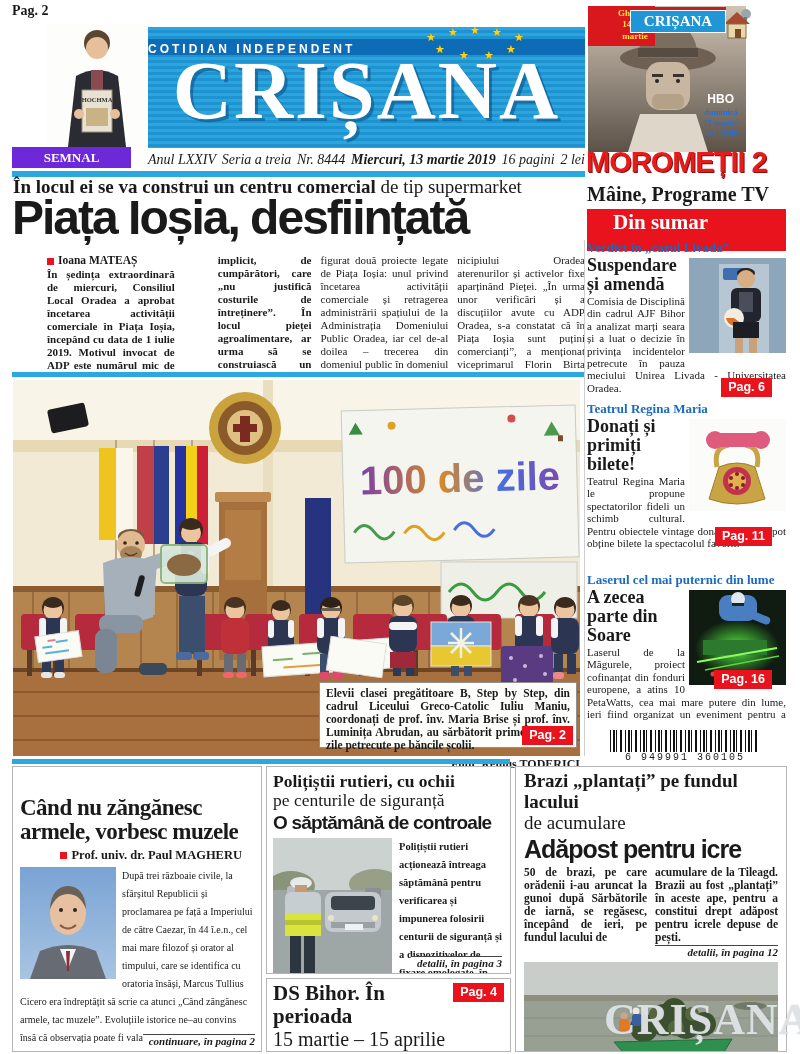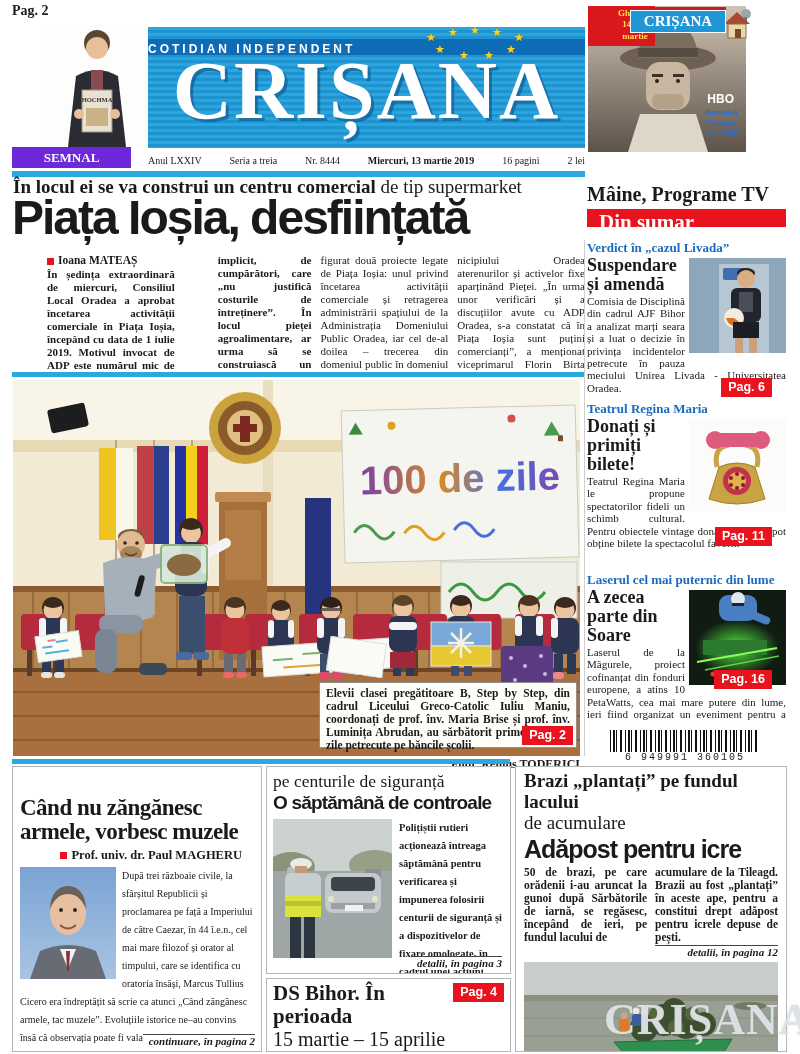--- a/index.html
+++ b/index.html
@@ -21,40 +21,40 @@
   #masthead{left:148px;top:27px;width:437px;height:121px;
             background:repeating-linear-gradient(180deg,#2ba5de 0 3px,#1f93d0 3px 6px);overflow:hidden;}
   #mh-tagline{position:absolute;left:0;top:0;width:100%;height:16px;background:#0d6cb5;color:#fff;
               font-family:"Liberation Sans",sans-serif;font-weight:bold;font-size:12px;
               letter-spacing:3px;text-align:left;line-height:20px;margin-top:12px;}
   #mh-title{position:absolute;left:0;top:18px;width:100%;text-align:center;color:#fff;
             font-weight:bold;font-size:82px;line-height:1.12;letter-spacing:2px;
             text-shadow:3px 3px 0 rgba(9,78,128,.55);}
   .star{position:absolute;color:#f5d31e;font-size:11px;text-shadow:0 0 1px #a07000;z-index:3;}
   #infobar{left:148px;top:150px;width:437px;height:20px;display:flex;justify-content:space-between;
-           align-items:center;font-size:10px;}
+           align-items:center;font-size:14px;font-style:italic;}
   #infobar .b{font-weight:bold;}
   #rule-top{left:12px;top:171px;width:573px;height:6px;}
   
   #minicover{left:588px;top:6px;width:158px;height:146px;overflow:hidden;}
   #tv-corner{position:absolute;left:0;top:0;width:40px;height:38px;background:#d8181c;color:#ffe23a;
              font-weight:bold;font-size:9px;line-height:1.25;text-align:center;padding-top:2px;z-index:2;padding-left:27px;}
   #mini-mh{position:absolute;left:42px;top:4px;width:94px;height:21px;background:#2196d6;border:1px solid #fff;
            color:#fff;font-weight:bold;font-size:15px;text-align:center;line-height:21px;z-index:2;
            box-shadow:0 -3px 0 #c02024;}
   #hbo{position:absolute;right:12px;top:86px;color:#fff;font-family:"Liberation Sans",sans-serif;
        font-weight:bold;font-size:12px;z-index:2;}
   #air{position:absolute;right:8px;top:101px;color:#2a6fd4;font-weight:bold;font-size:8.5px;
        text-align:right;line-height:1.25;z-index:2;}
   #movie-title{left:586px;top:148px;width:206px;color:#e41c1c;font-family:"Liberation Sans",sans-serif;
                font-weight:bold;font-size:29px;letter-spacing:-1px;line-height:1;
                text-shadow:1px 1px 0 #8a0f0f;}
   #tomorrow{left:587px;top:183px;font-weight:bold;font-size:20px;}
-  #dinsumar{left:587px;top:209px;width:199px;height:18px;background:#e8131c;color:#fff;
-            font-weight:bold;font-size:21px;line-height:27px;padding-left:12px;box-sizing:border-box;}
+  #dinsumar{left:587px;top:209px;width:199px;height:42px;background:#e8131c;color:#fff;
+            font-weight:bold;font-size:21px;line-height:27px;padding-left:26px;box-sizing:border-box;}
   .sumar-item{position:absolute;left:587px;width:199px;overflow:hidden;}
   .s-kicker{color:#1a6abf;font-weight:bold;font-size:13px;line-height:14px;}
   .s-head{font-weight:bold;font-size:18px;line-height:19px;margin:1px 0 1px;}
   .s-photo{float:right;margin:2px 0 3px 4px;}
   .s-body{font-size:11px;line-height:12.4px;text-align:justify;}
   .s-badge{position:absolute;}
   #barcode{left:610px;top:730px;width:150px;height:34px;text-align:center;}
   #barcode .bars{height:22px;background:repeating-linear-gradient(90deg,#111 0 1px,#fff 1px 3px,
                  #111 3px 5px,#fff 5px 6px,#111 6px 7px,#fff 7px 10px,#111 10px 12px,#fff 12px 15px);}
   #barcode .digits{font-family:"Liberation Mono",monospace;font-size:10px;letter-spacing:2px;}
@@ -193,20 +193,21 @@
       <div>ora 20.00</div>
     </div>
   </div>
   <svg class="abs" style="left:722px;top:8px" width="30" height="32" viewBox="0 0 30 32">
     <circle cx="24" cy="6" r="5" fill="#9aa7ad"></circle>
       <rect x="22" y="9" width="3" height="6" fill="#777"></rect>
     <path d="M2 16 L15 4 L28 16 Z" fill="#a84a30"></path>
     <rect x="6" y="16" width="18" height="14" fill="#e8d8ac" stroke="#8a6a42"></rect>
     <rect x="13" y="21" width="6" height="9" fill="#7a4a22"></rect>
   </svg>
+  <div class="abs" id="movie-title">MOROMEȚII 2</div>
   <div class="abs" id="tomorrow">Mâine, Programe TV</div>
   <div class="abs" id="dinsumar">Din sumar</div>
 
   <div class="sumar-item" style="top:241px;height:158px">
     <div class="s-kicker">Verdict în „cazul Livada”</div>
     <div>
       <span class="s-photo">
         <svg width="97" height="95" viewBox="0 0 97 95">
           <rect width="97" height="95" fill="#8ea6ba"></rect>
           <rect x="30" y="6" width="50" height="89" fill="#b6c6d2"></rect>
@@ -584,20 +585,21 @@
             <circle cx="55" cy="43" r="2" fill="#2c2620"></circle>
           <path d="M40 58 Q48 65 56 58" stroke="#8a5a44" stroke-width="2" fill="none"></path>
         </svg>
       </span>
       <span id="m-body">După trei războaie civile, la sfârșitul Republicii și proclamarea pe față a Imperiului de către Caezar, în 44 î.e.n., cel mai mare filozof și orator al timpului, care se identifica cu oratoria însăși, Marcus Tullius Cicero era îndreptățit să scrie ca atunci „Când zăngănesc armele, tac muzele”. Evoluțiile istorice ne–au convins însă că observația poate fi valabilă și invers: „Când nu zăngănesc armele, vorbesc muzele”. Drept dovadă, Zeița Istoriei, Clio, poposește tot mai frecvent în muzee din țară și străinătate. Muzeul Țării Crișurilor, după ce a trecut prin mai multe locații, e găzduit acum, după integrarea României în NATO și aderarea la UE, de fosta Garnizoană din Oradea. Directorul Muzeului Țării Crișurilor, prof. univ. dr. Aurel Chiriac, a avut inspirația să organizeze aici o expoziție itinerantă...</span>
     </div>
     <span class="contmark" id="m-cont">continuare, în pagina 2</span>
   </div>
 
   <div class="abs box" id="police-box">
+    <div class="p-kick1">Polițiștii rutieri, cu ochii</div>
     <div class="p-kick2">pe centurile de siguranță</div>
     <div id="p-head">O săptămână de controale</div>
     <div>
       <span id="p-photo">
         <svg width="119" height="139" viewBox="0 0 119 139">
           <rect width="119" height="52" fill="#ccd2d0"></rect>
           <ellipse cx="18" cy="48" rx="24" ry="15" fill="#8a9478"></ellipse>
           <ellipse cx="102" cy="46" rx="26" ry="15" fill="#97a086"></ellipse>
           <rect y="52" width="119" height="87" fill="#9fa6a6"></rect>
           <rect x="14" y="48" width="18" height="13" rx="3" fill="#b8bcbe"></rect>

